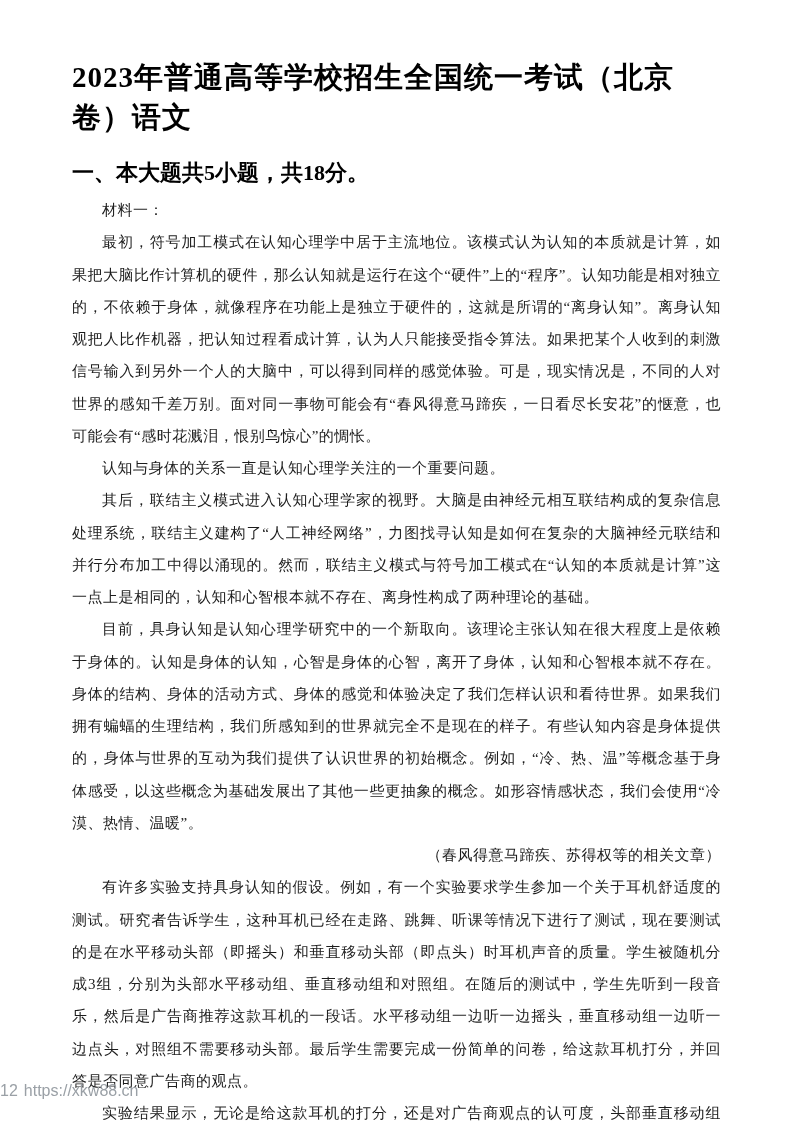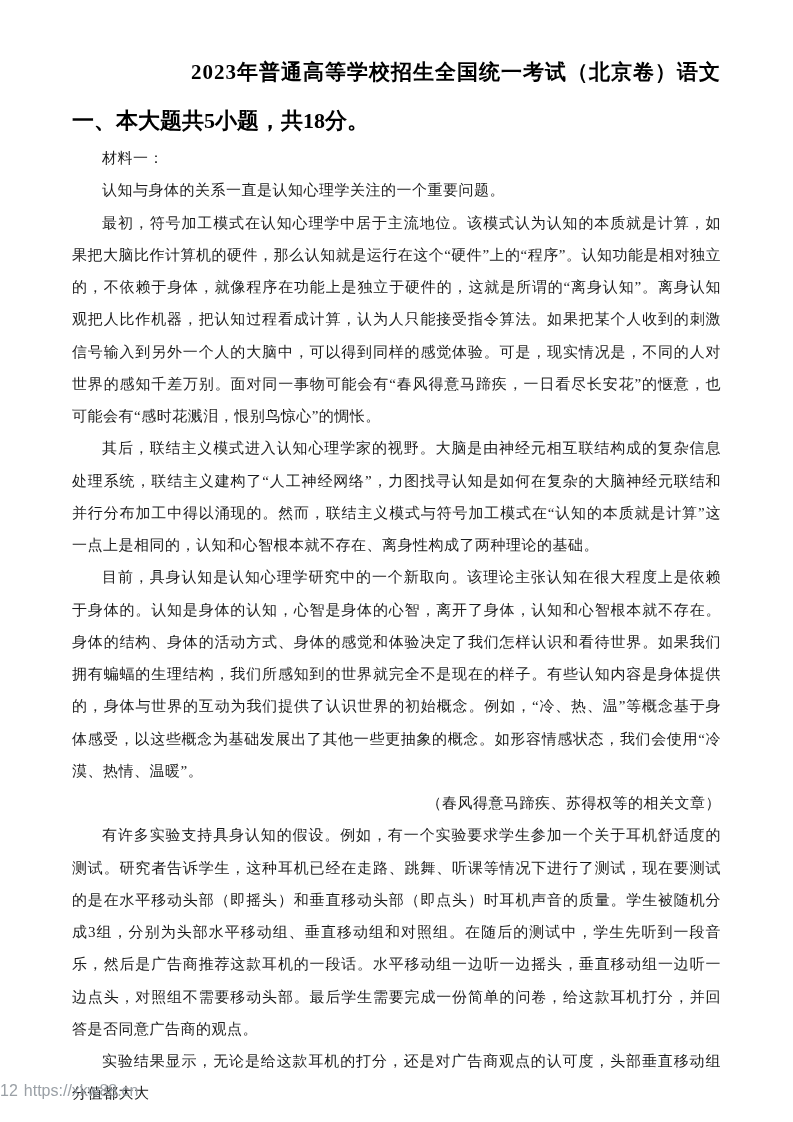--- a/index.html
+++ b/index.html
@@ -14,22 +14,22 @@
     margin: 0 auto;
     box-sizing: border-box;
     padding: 46px 72px 70px 72px;
     background: #ffffff;
     font-family: "Liberation Serif", "DejaVu Serif", serif;
     color: #1c1c1c;
     overflow: hidden;
   }
   .doc-title {
     margin: 12px 0 20px 0;
-    text-align: right;
-    font-size: 21px;
+    text-align: left;
+    font-size: 29px;
     font-weight: bold;
     letter-spacing: 1px;
     color: #000000;
   }
   .section-heading {
     margin: 10px 0 6px 0;
     font-size: 22px;
     font-weight: bold;
     color: #000000;
   }
@@ -63,23 +63,23 @@
 
   <h1 class="doc-title">2023年普通高等学校招生全国统一考试（北京卷）语文</h1>
 
   <h2 class="section-heading">一、本大题共5小题，共18分。</h2>
 
   <div class="body-text">
 
 
     <p>材料一：</p>
 
+    <p>最初，符号加工模式在认知心理学中居于主流地位。该模式认为认知的本质就是计算，如果把大脑比作计算机的硬件，那么认知就是运行在这个“硬件”上的“程序”。认知功能是相对独立的，不依赖于身体，就像程序在功能上是独立于硬件的，这就是所谓的“离身认知”。离身认知观把人比作机器，把认知过程看成计算，认为人只能接受指令算法。如果把某个人收到的刺激信号输入到另外一个人的大脑中，可以得到同样的感觉体验。可是，现实情况是，不同的人对世界的感知千差万别。面对同一事物可能会有“春风得意马蹄疾，一日看尽长安花”的惬意，也可能会有“感时花溅泪，恨别鸟惊心”的惆怅。</p>
+
     <p>认知与身体的关系一直是认知心理学关注的一个重要问题。</p>
-
-    <p>最初，符号加工模式在认知心理学中居于主流地位。该模式认为认知的本质就是计算，如果把大脑比作计算机的硬件，那么认知就是运行在这个“硬件”上的“程序”。认知功能是相对独立的，不依赖于身体，就像程序在功能上是独立于硬件的，这就是所谓的“离身认知”。离身认知观把人比作机器，把认知过程看成计算，认为人只能接受指令算法。如果把某个人收到的刺激信号输入到另外一个人的大脑中，可以得到同样的感觉体验。可是，现实情况是，不同的人对世界的感知千差万别。面对同一事物可能会有“春风得意马蹄疾，一日看尽长安花”的惬意，也可能会有“感时花溅泪，恨别鸟惊心”的惆怅。</p>
 
     <p>其后，联结主义模式进入认知心理学家的视野。大脑是由神经元相互联结构成的复杂信息处理系统，联结主义建构了“人工神经网络”，力图找寻认知是如何在复杂的大脑神经元联结和并行分布加工中得以涌现的。然而，联结主义模式与符号加工模式在“认知的本质就是计算”这一点上是相同的，认知和心智根本就不存在、离身性构成了两种理论的基础。</p>
 
     <p>目前，具身认知是认知心理学研究中的一个新取向。该理论主张认知在很大程度上是依赖于身体的。认知是身体的认知，心智是身体的心智，离开了身体，认知和心智根本就不存在。身体的结构、身体的活动方式、身体的感觉和体验决定了我们怎样认识和看待世界。如果我们拥有蝙蝠的生理结构，我们所感知到的世界就完全不是现在的样子。有些认知内容是身体提供的，身体与世界的互动为我们提供了认识世界的初始概念。例如，“冷、热、温”等概念基于身体感受，以这些概念为基础发展出了其他一些更抽象的概念。如形容情感状态，我们会使用“冷漠、热情、温暖”。</p>
 
     <p class="attribution">（春风得意马蹄疾、苏得权等的相关文章）</p>
 
 
     <p>有许多实验支持具身认知的假设。例如，有一个实验要求学生参加一个关于耳机舒适度的测试。研究者告诉学生，这种耳机已经在走路、跳舞、听课等情况下进行了测试，现在要测试的是在水平移动头部（即摇头）和垂直移动头部（即点头）时耳机声音的质量。学生被随机分成3组，分别为头部水平移动组、垂直移动组和对照组。在随后的测试中，学生先听到一段音乐，然后是广告商推荐这款耳机的一段话。水平移动组一边听一边摇头，垂直移动组一边听一边点头，对照组不需要移动头部。最后学生需要完成一份简单的问卷，给这款耳机打分，并回答是否同意广告商的观点。</p>
 

